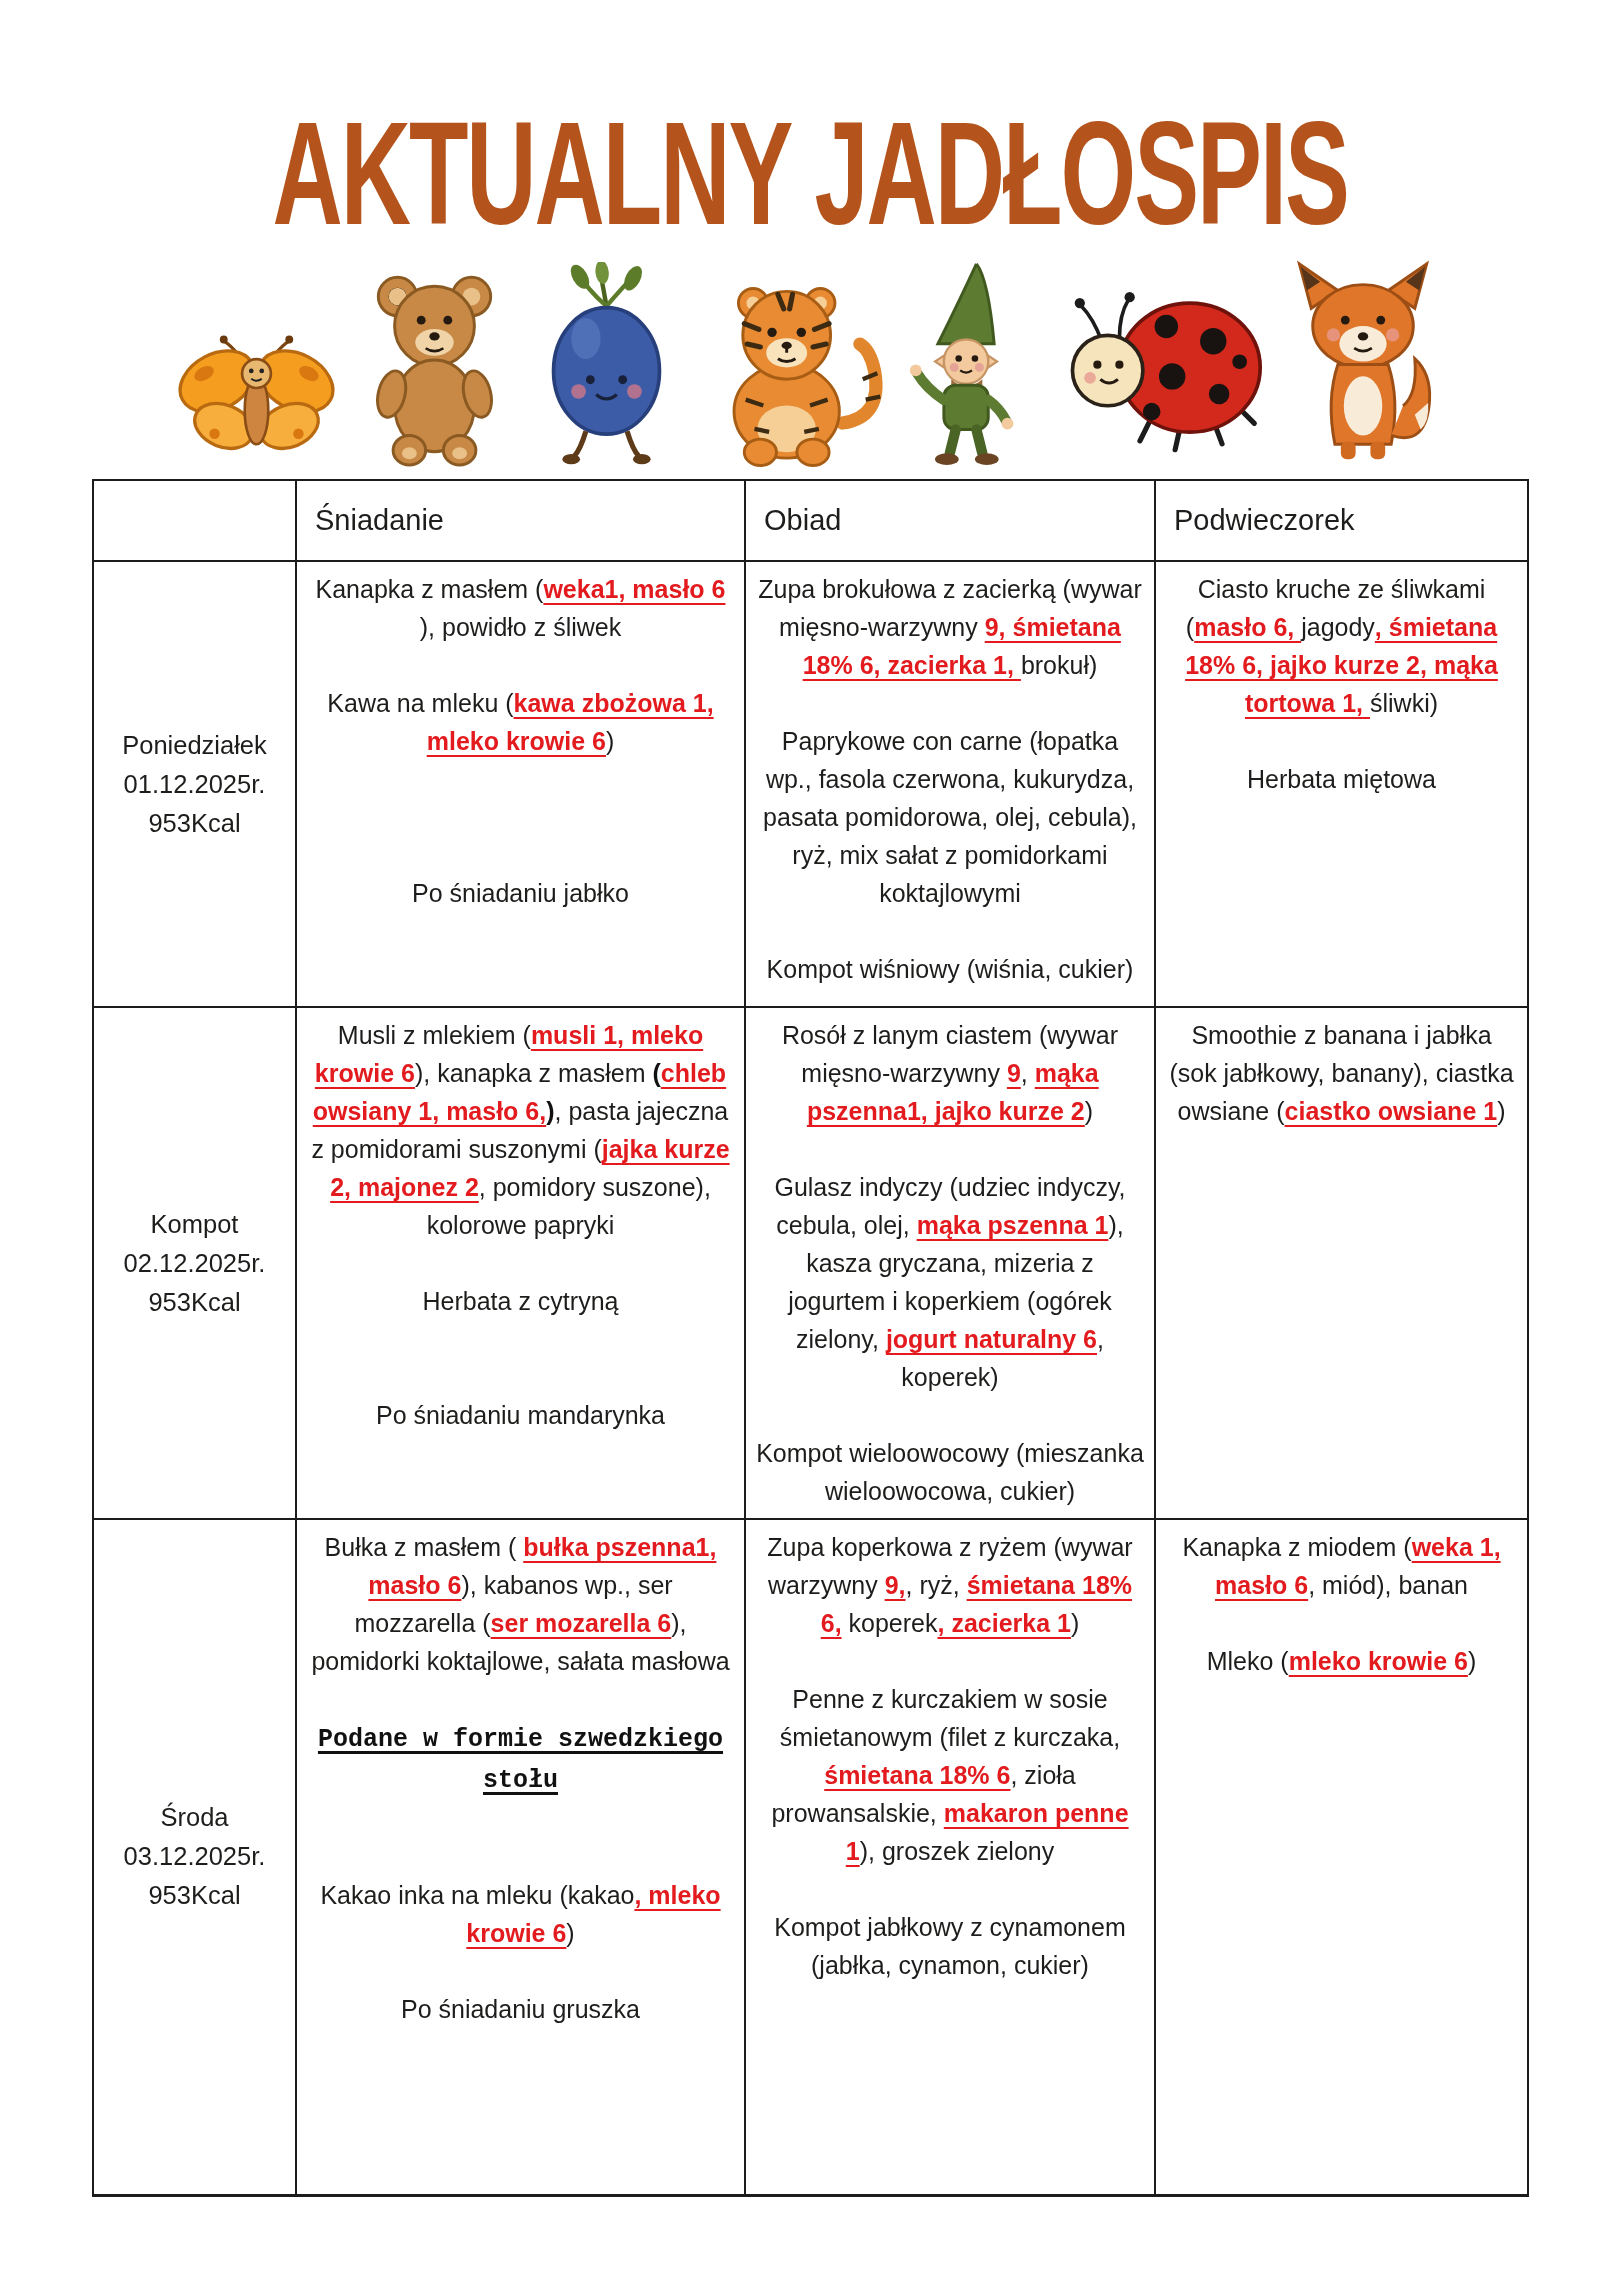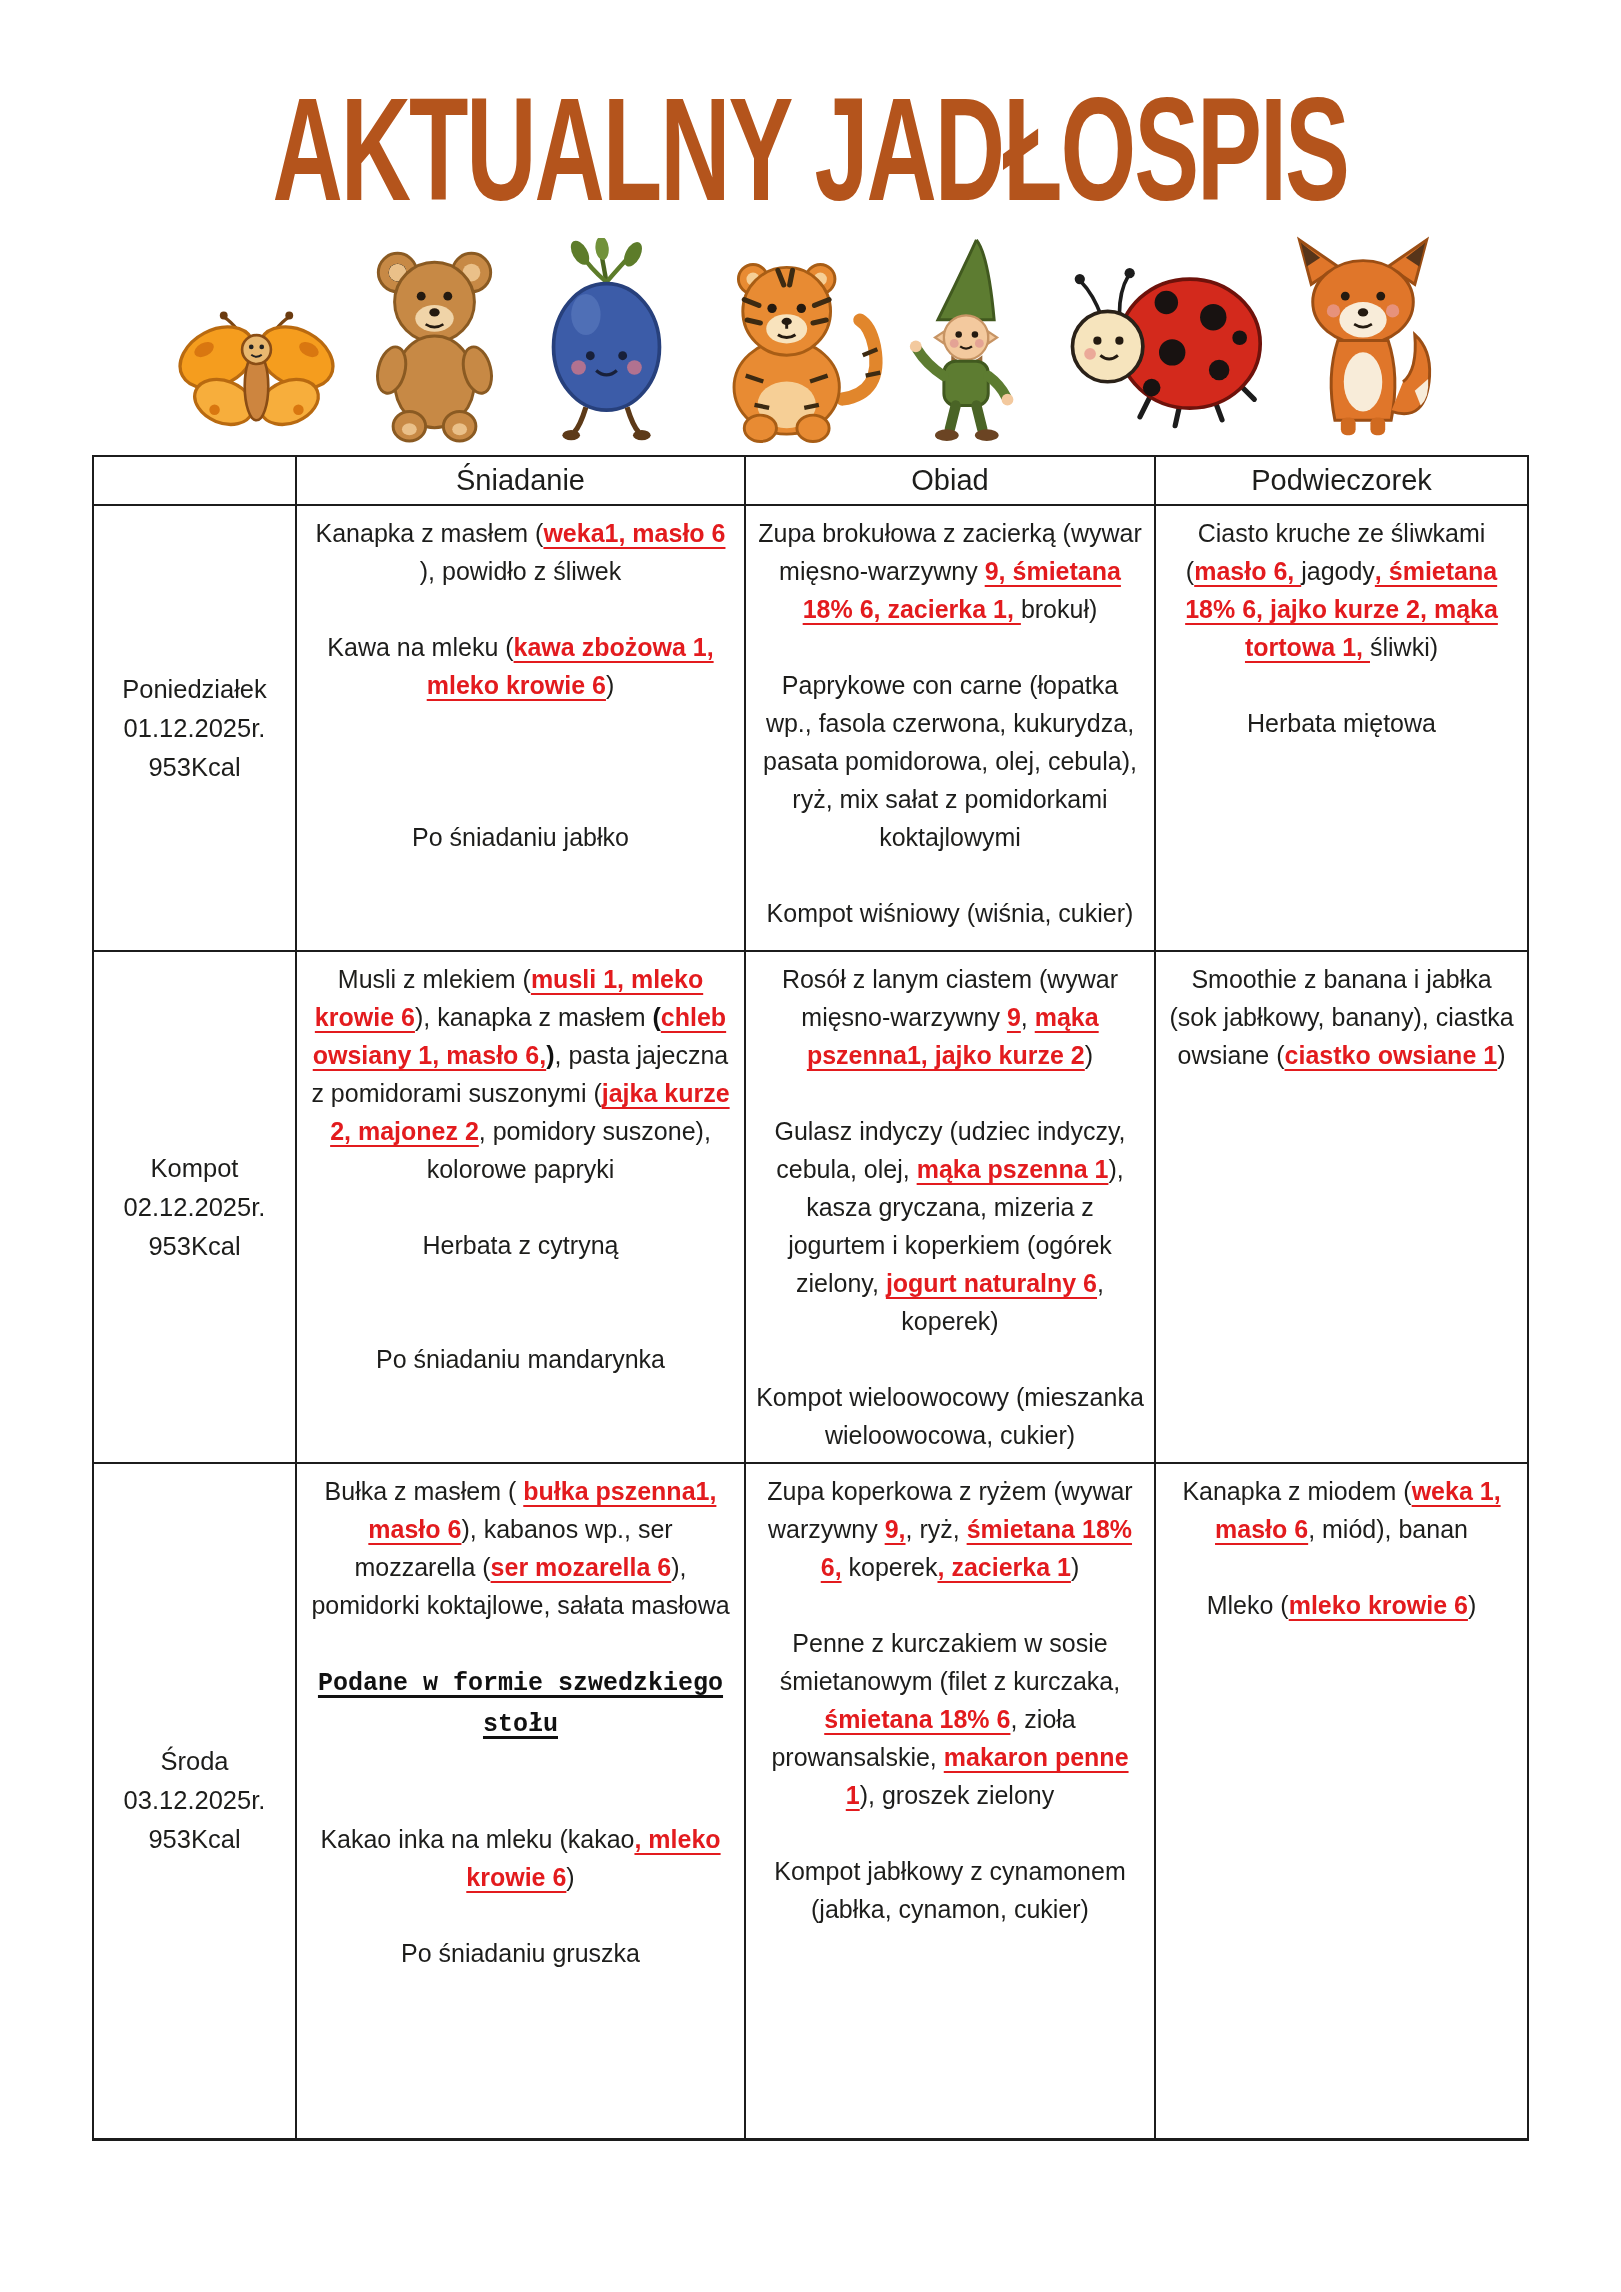--- a/index.html
+++ b/index.html
@@ -1,32 +1,32 @@
 <!DOCTYPE html>
 <html lang="pl"><head>
 <meta charset="utf-8">
 <style>
   html,body{margin:0;padding:0;background:#ffffff;}
   body{width:1621px;height:2293px;font-family:"Liberation Sans",sans-serif;color:#1d1d1b;overflow:hidden;}
-  .page{width:1621px;height:1821px;position:relative;}
+  .page{width:1621px;height:1821px;position:relative;margin-top:24px;}
 
   
   .title-wrap{text-align:center;padding-top:69px;height:147px;}
   .title{display:inline-block;font-size:139px;font-weight:700;color:#b4541c;
          transform:scale(0.70,1.06);transform-origin:center;white-space:nowrap;letter-spacing:-2.9px;}
 
   
   .animals{display:flex;justify-content:center;align-items:flex-end;gap:9.8px;height:212px;margin:15.7px 0 11.8px 0;}
   .animals svg{display:block;}
 
   
   table.menu{width:1435px;margin:0 auto;border-collapse:collapse;table-layout:fixed;
              border:2px solid #1c1c1c;border-bottom:3.9px solid #1c1c1c;}
   th,td{border:2px solid #1c1c1c;}
-  thead th{height:43px;font-size:29px;font-weight:400;text-align:center;padding:2px;}
+  thead th{height:43px;font-size:29px;font-weight:400;text-align:left;padding:18px;}
   td.cell{vertical-align:top;text-align:center;padding:7.8px 9.8px;font-size:25px;line-height:38px;}
   td.daycell{vertical-align:middle;text-align:center;font-size:25.5px;line-height:39px;padding:10px;}
   tr.r-mon{height:446px;} tr.r-tue{height:478px;} tr.r-wed{height:676px;}
   .para{min-height:38px;}
   .s-n{color:#1d1d1b;}
   .s-r{color:#e31b1e;font-weight:700;text-decoration:underline;text-decoration-color:#e31b1e;
        text-decoration-thickness:2px;text-underline-offset:4.9px;}
   .s-b{color:#111;font-weight:700;}
   .s-bu{color:#111;font-weight:700;text-decoration:underline;text-decoration-thickness:2.5px;text-underline-offset:4.9px;font-family:Liberation Mono, monospace;}
 </style>

